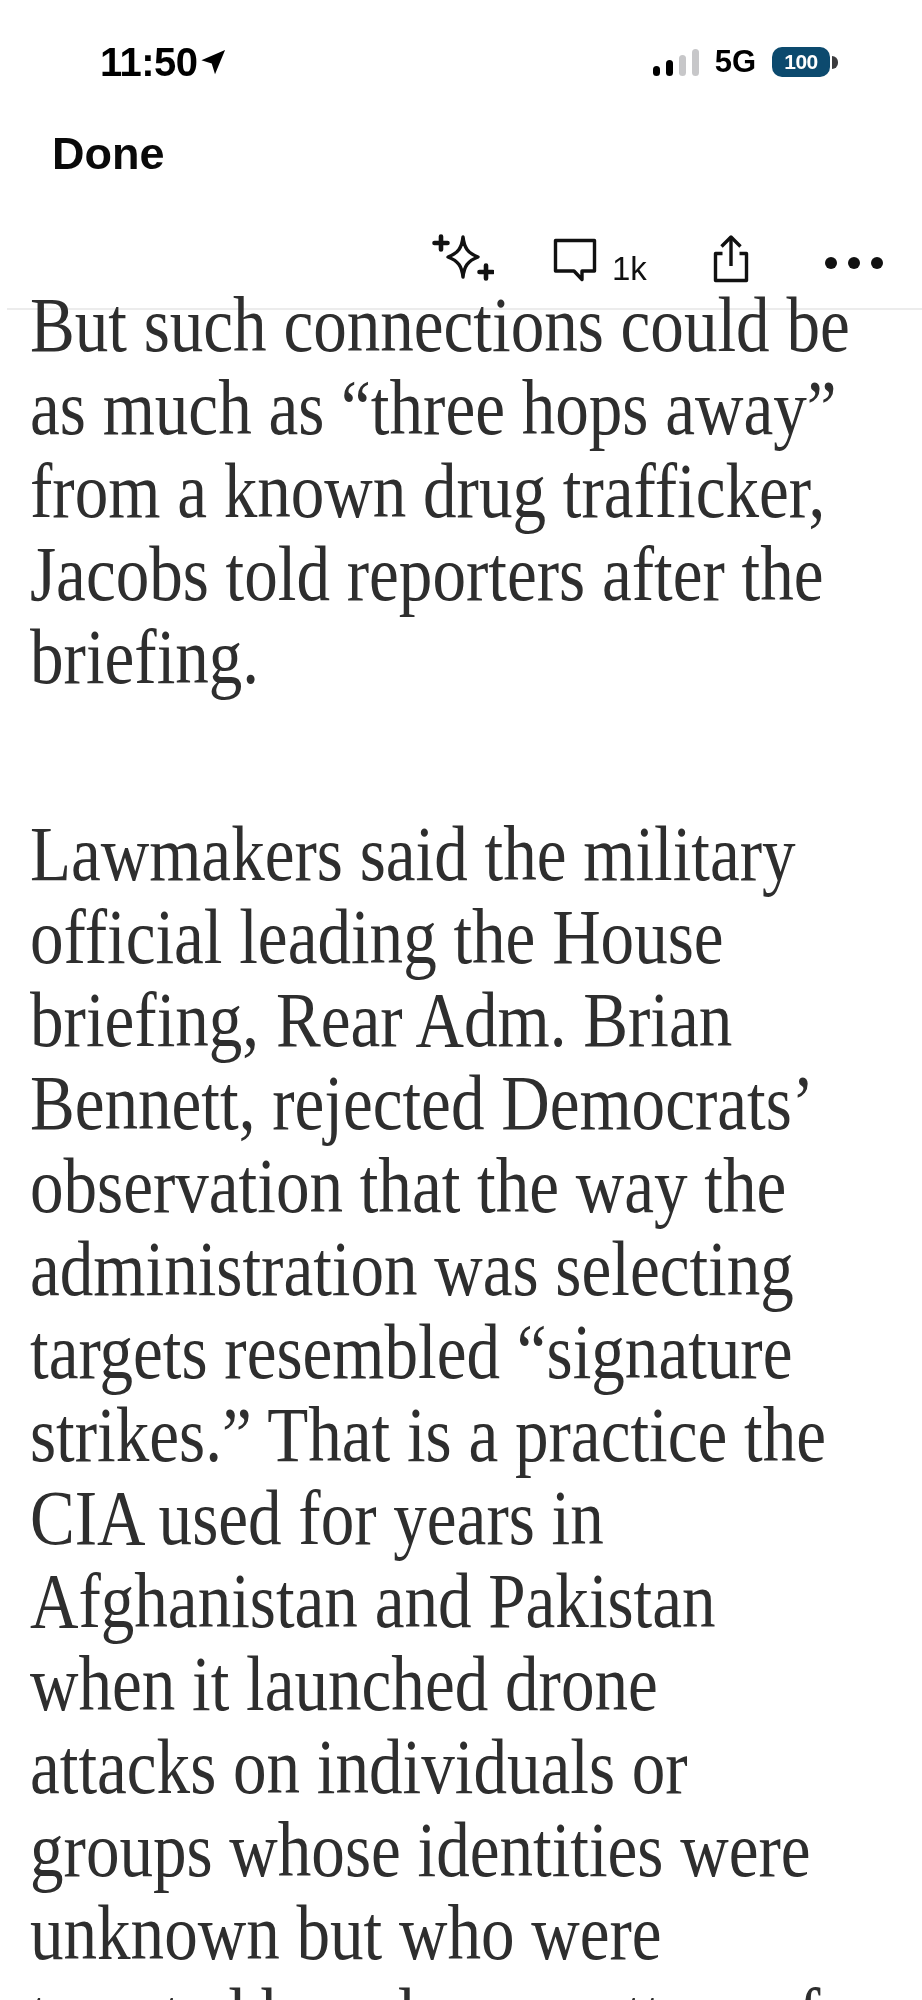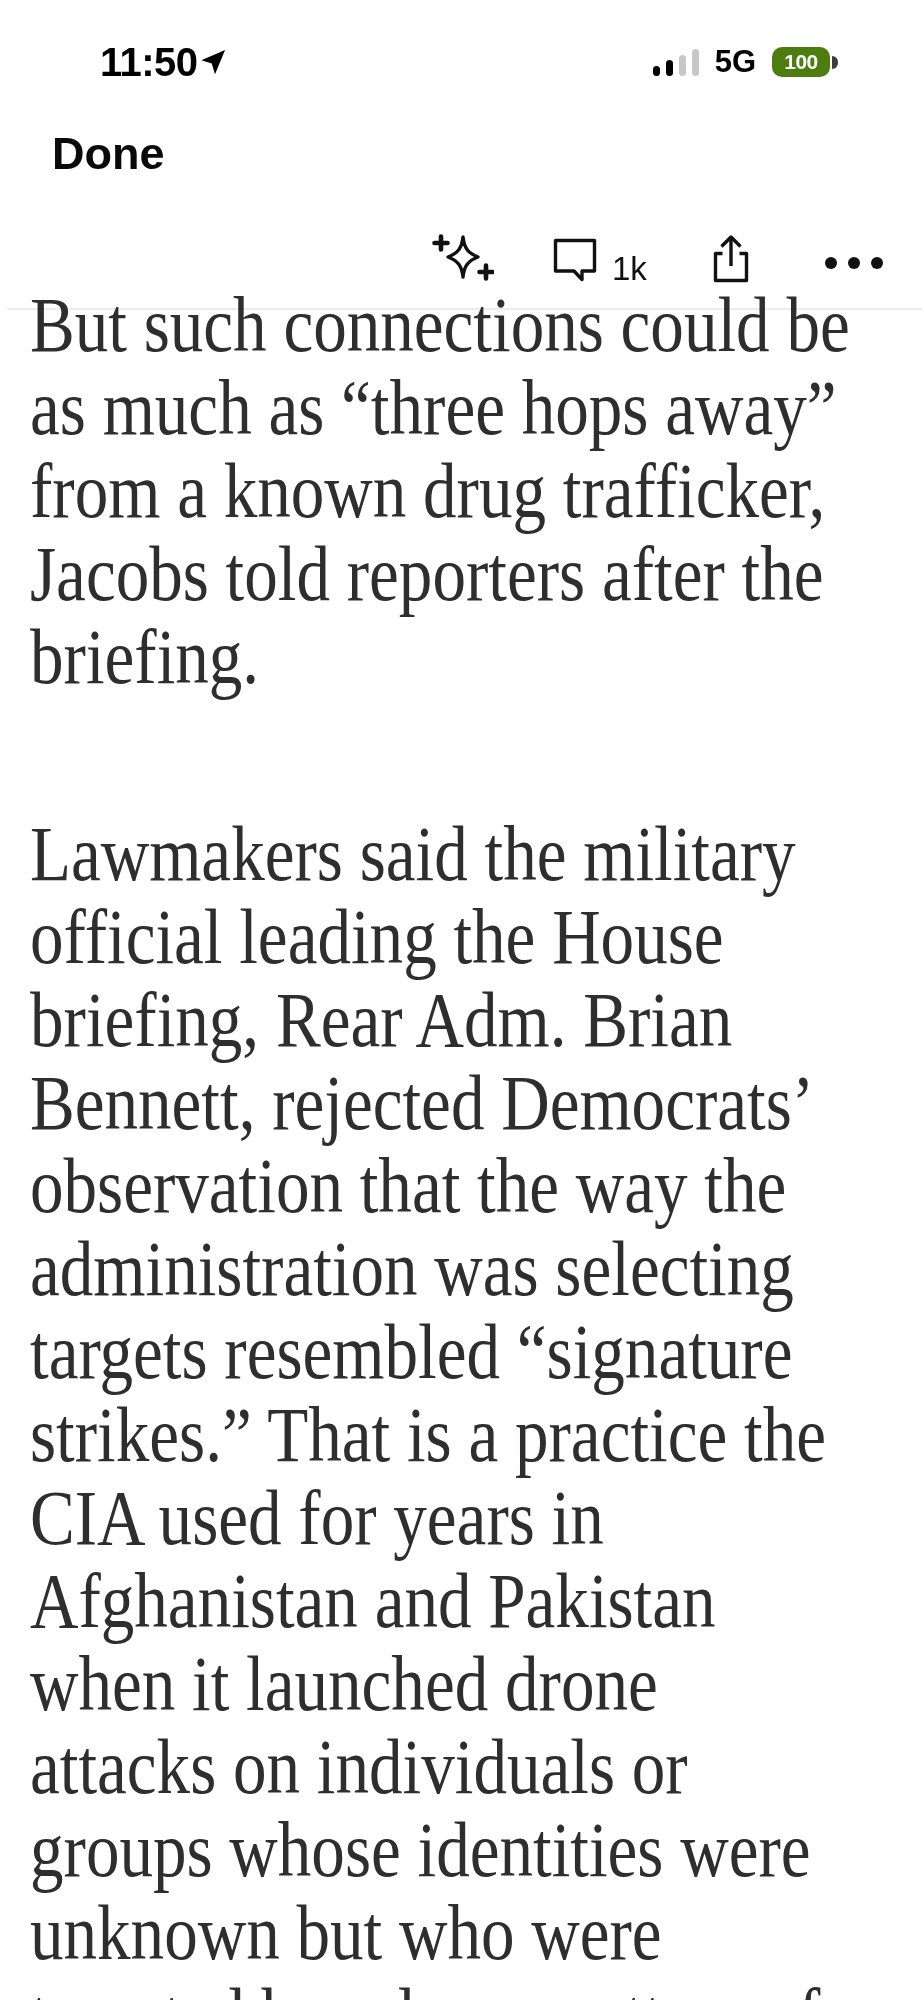--- a/index.html
+++ b/index.html
@@ -29,21 +29,21 @@
   }
   .sigbars { display:flex; align-items:flex-end; gap:6px; height:28px; }
   .sigbars i { display:block; width:7px; border-radius:3.5px; background:#000; }
   .sigbars i.b1 { height:10px; }
   .sigbars i.b2 { height:16px; }
   .sigbars i.b3 { height:21px; background:#c7c7c9; }
   .sigbars i.b4 { height:27px; background:#c7c7c9; }
   .network { font-size:31px; font-weight:600; color:#000; letter-spacing:0; }
   .battery { display:flex; align-items:center; }
   .battery-body {
-    width:58px; height:30px; background:#4d7c0f; border-radius:10px;
+    width:58px; height:30px; background:#0c4a6e; border-radius:10px;
     display:flex; align-items:center; justify-content:center;
   }
   .battery-body span {
     color:#fff; font-size:21px; font-weight:700; letter-spacing:-0.5px;
   }
   .battery-nub {
     width:6px; height:13px; background:#3c3c3e; margin-left:2px;
     border-radius:0 6px 6px 0;
   }
 

